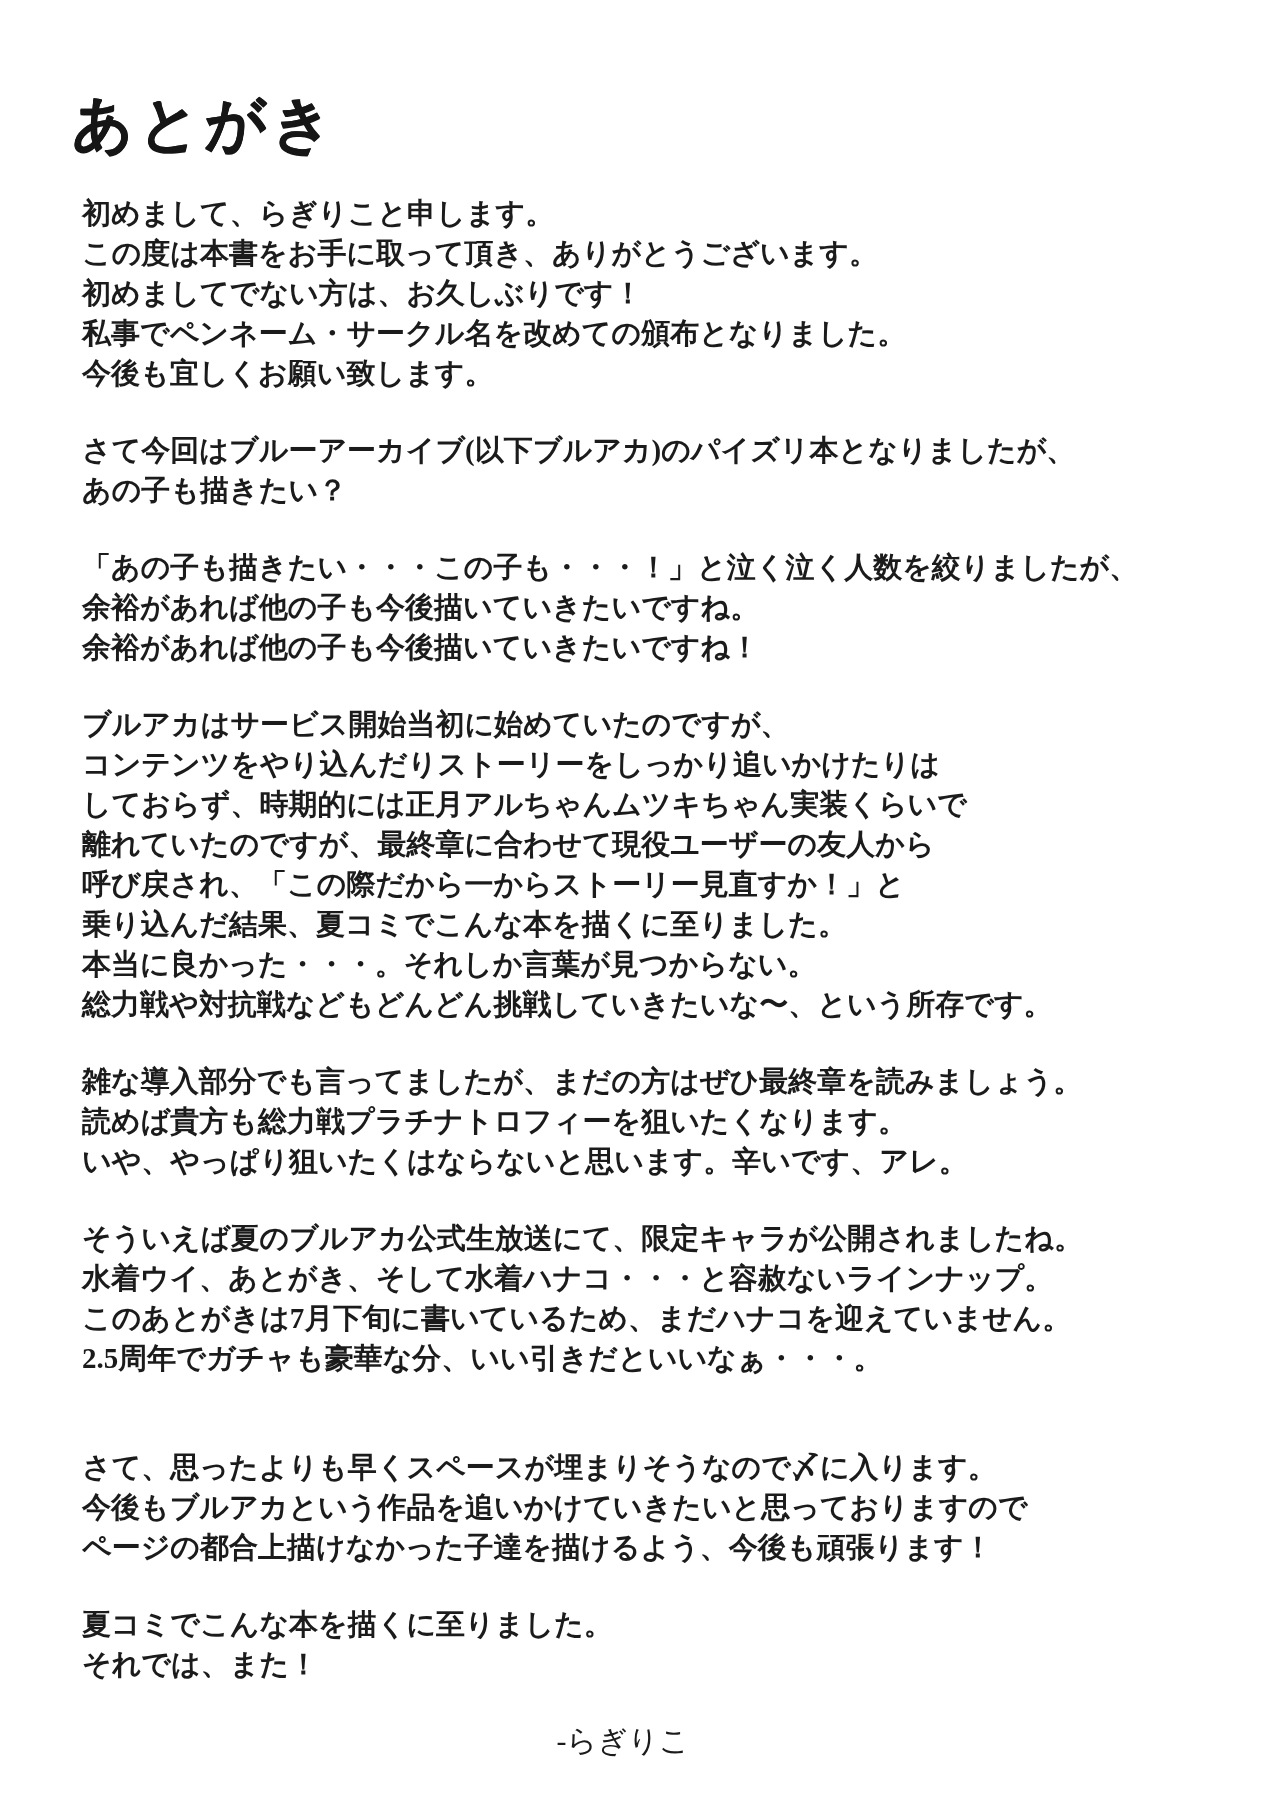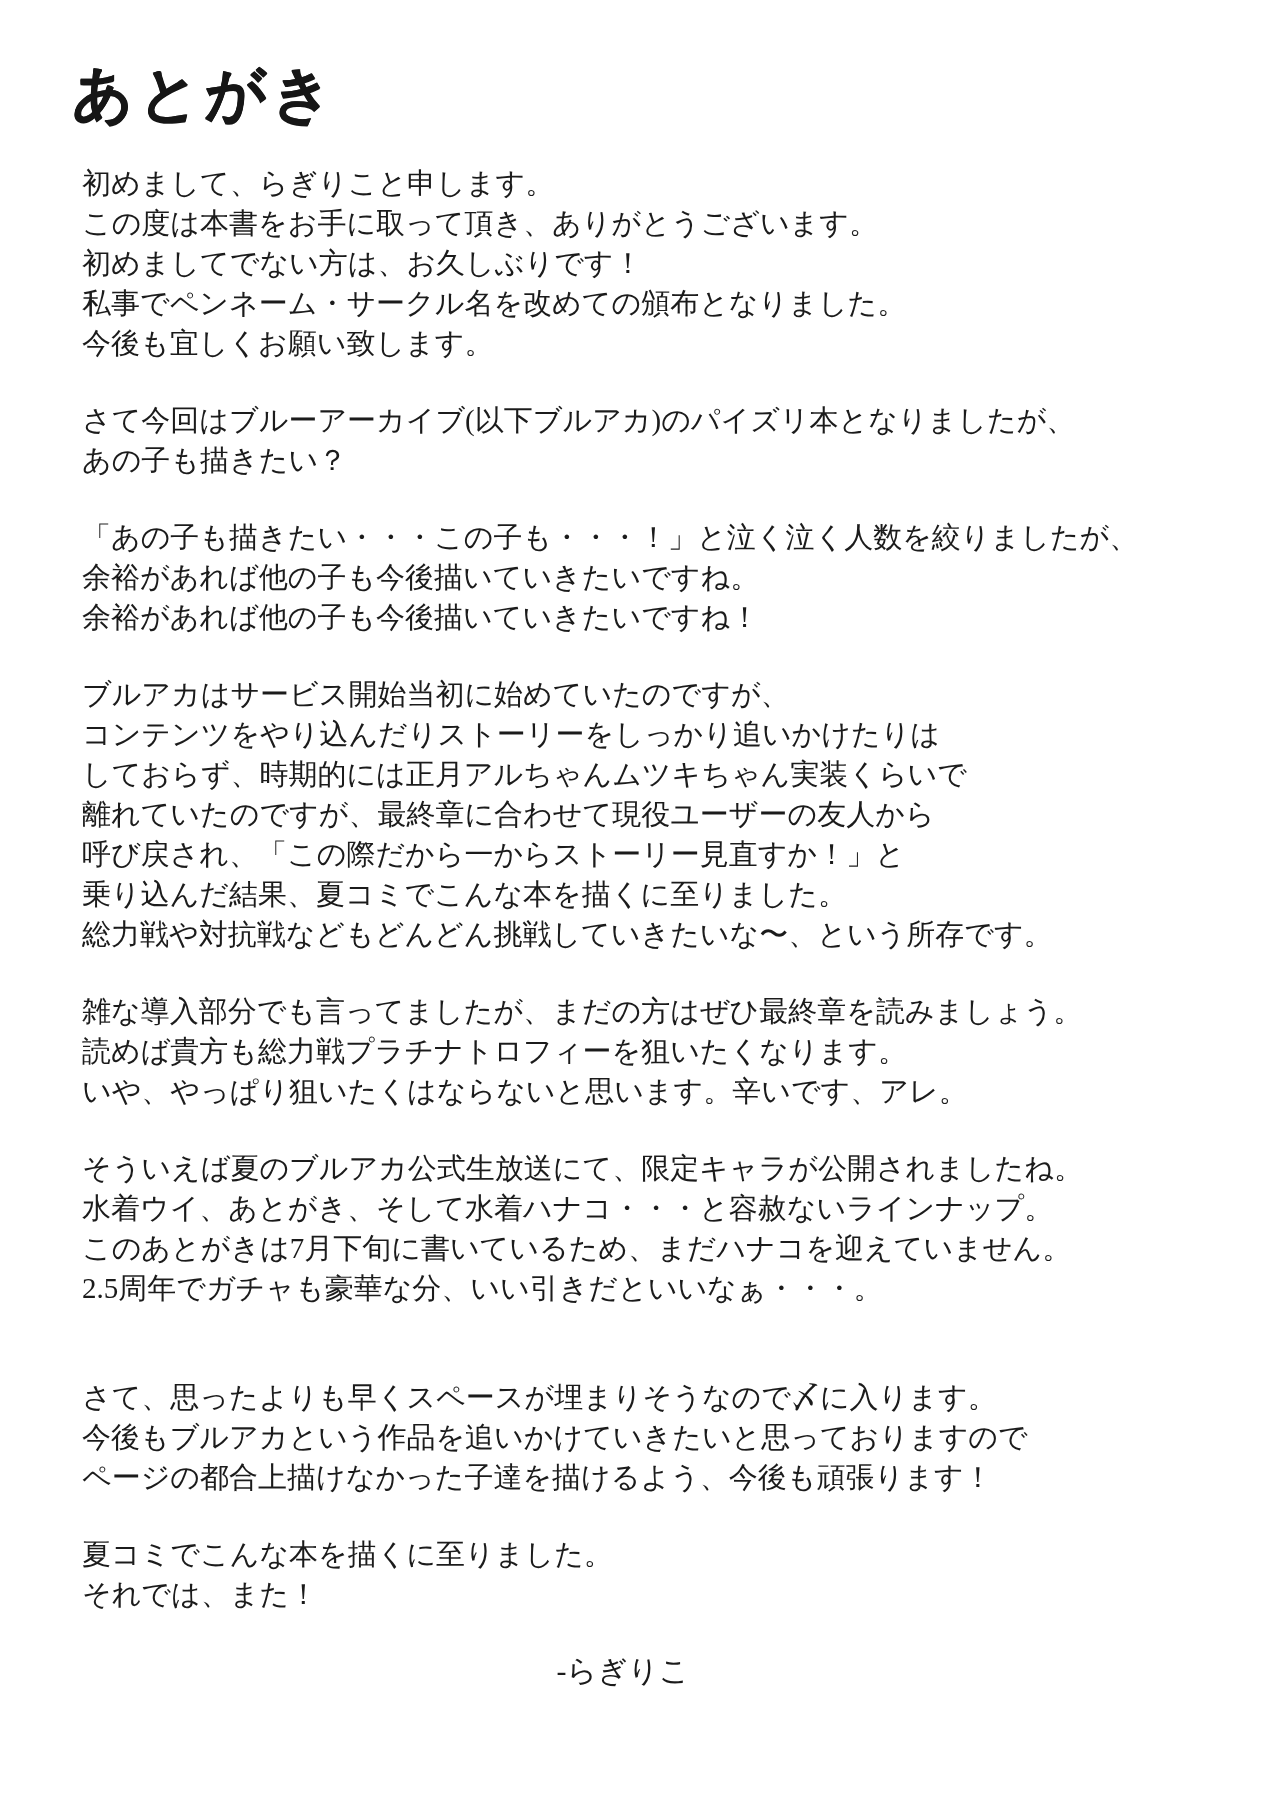--- a/index.html
+++ b/index.html
@@ -6,40 +6,40 @@
     margin: 0;
     padding: 0;
     background: #ffffff;
   }
   .page {
     position: relative;
     width: 1280px;
     height: 1808px;
     background: #ffffff;
     box-sizing: border-box;
-    padding: 62px 56px 0 82px;
+    padding: 92px 56px 0 82px;
     color: #1b1b1b;
     font-family: "Liberation Serif", "DejaVu Serif", serif;
     overflow: hidden;
   }
   .title {
     margin: 0 0 38px -10px;
     font-family: "DejaVu Sans", sans-serif;
     font-weight: 900;
     font-size: 60px;
     line-height: 1.05;
     letter-spacing: 5px;
     color: #161616;
     text-shadow: 0.5px 0 0 #161616, 0 0.5px 0 #161616;
   }
   .para {
     margin: 12px 0 37px 0;
     font-size: 29px;
     line-height: 40px;
-    font-weight: 400;
+    font-weight: 700;
   }
   .para .line {
     display: block;
     white-space: nowrap;
   }
   .para.extra-gap {
     padding-top: 32px;
   }
   .signature {
     margin-top: 4px;
@@ -75,20 +75,21 @@
     <span class="line">余裕があれば他の子も今後描いていきたいですね！</span>
   </p>
 
   <p class="para">
     <span class="line">ブルアカはサービス開始当初に始めていたのですが、</span>
     <span class="line">コンテンツをやり込んだりストーリーをしっかり追いかけたりは</span>
     <span class="line">しておらず、時期的には正月アルちゃんムツキちゃん実装くらいで</span>
     <span class="line">離れていたのですが、最終章に合わせて現役ユーザーの友人から</span>
     <span class="line">呼び戻され、「この際だから一からストーリー見直すか！」と</span>
     <span class="line">乗り込んだ結果、夏コミでこんな本を描くに至りました。</span>
+    <span class="line">本当に良かった・・・。それしか言葉が見つからない。</span>
     <span class="line">総力戦や対抗戦などもどんどん挑戦していきたいな〜、という所存です。</span>
   </p>
 
   <p class="para">
     <span class="line">雑な導入部分でも言ってましたが、まだの方はぜひ最終章を読みましょう。</span>
     <span class="line">読めば貴方も総力戦プラチナトロフィーを狙いたくなります。</span>
     <span class="line">いや、やっぱり狙いたくはならないと思います。辛いです、アレ。</span>
   </p>
 
   <p class="para">

